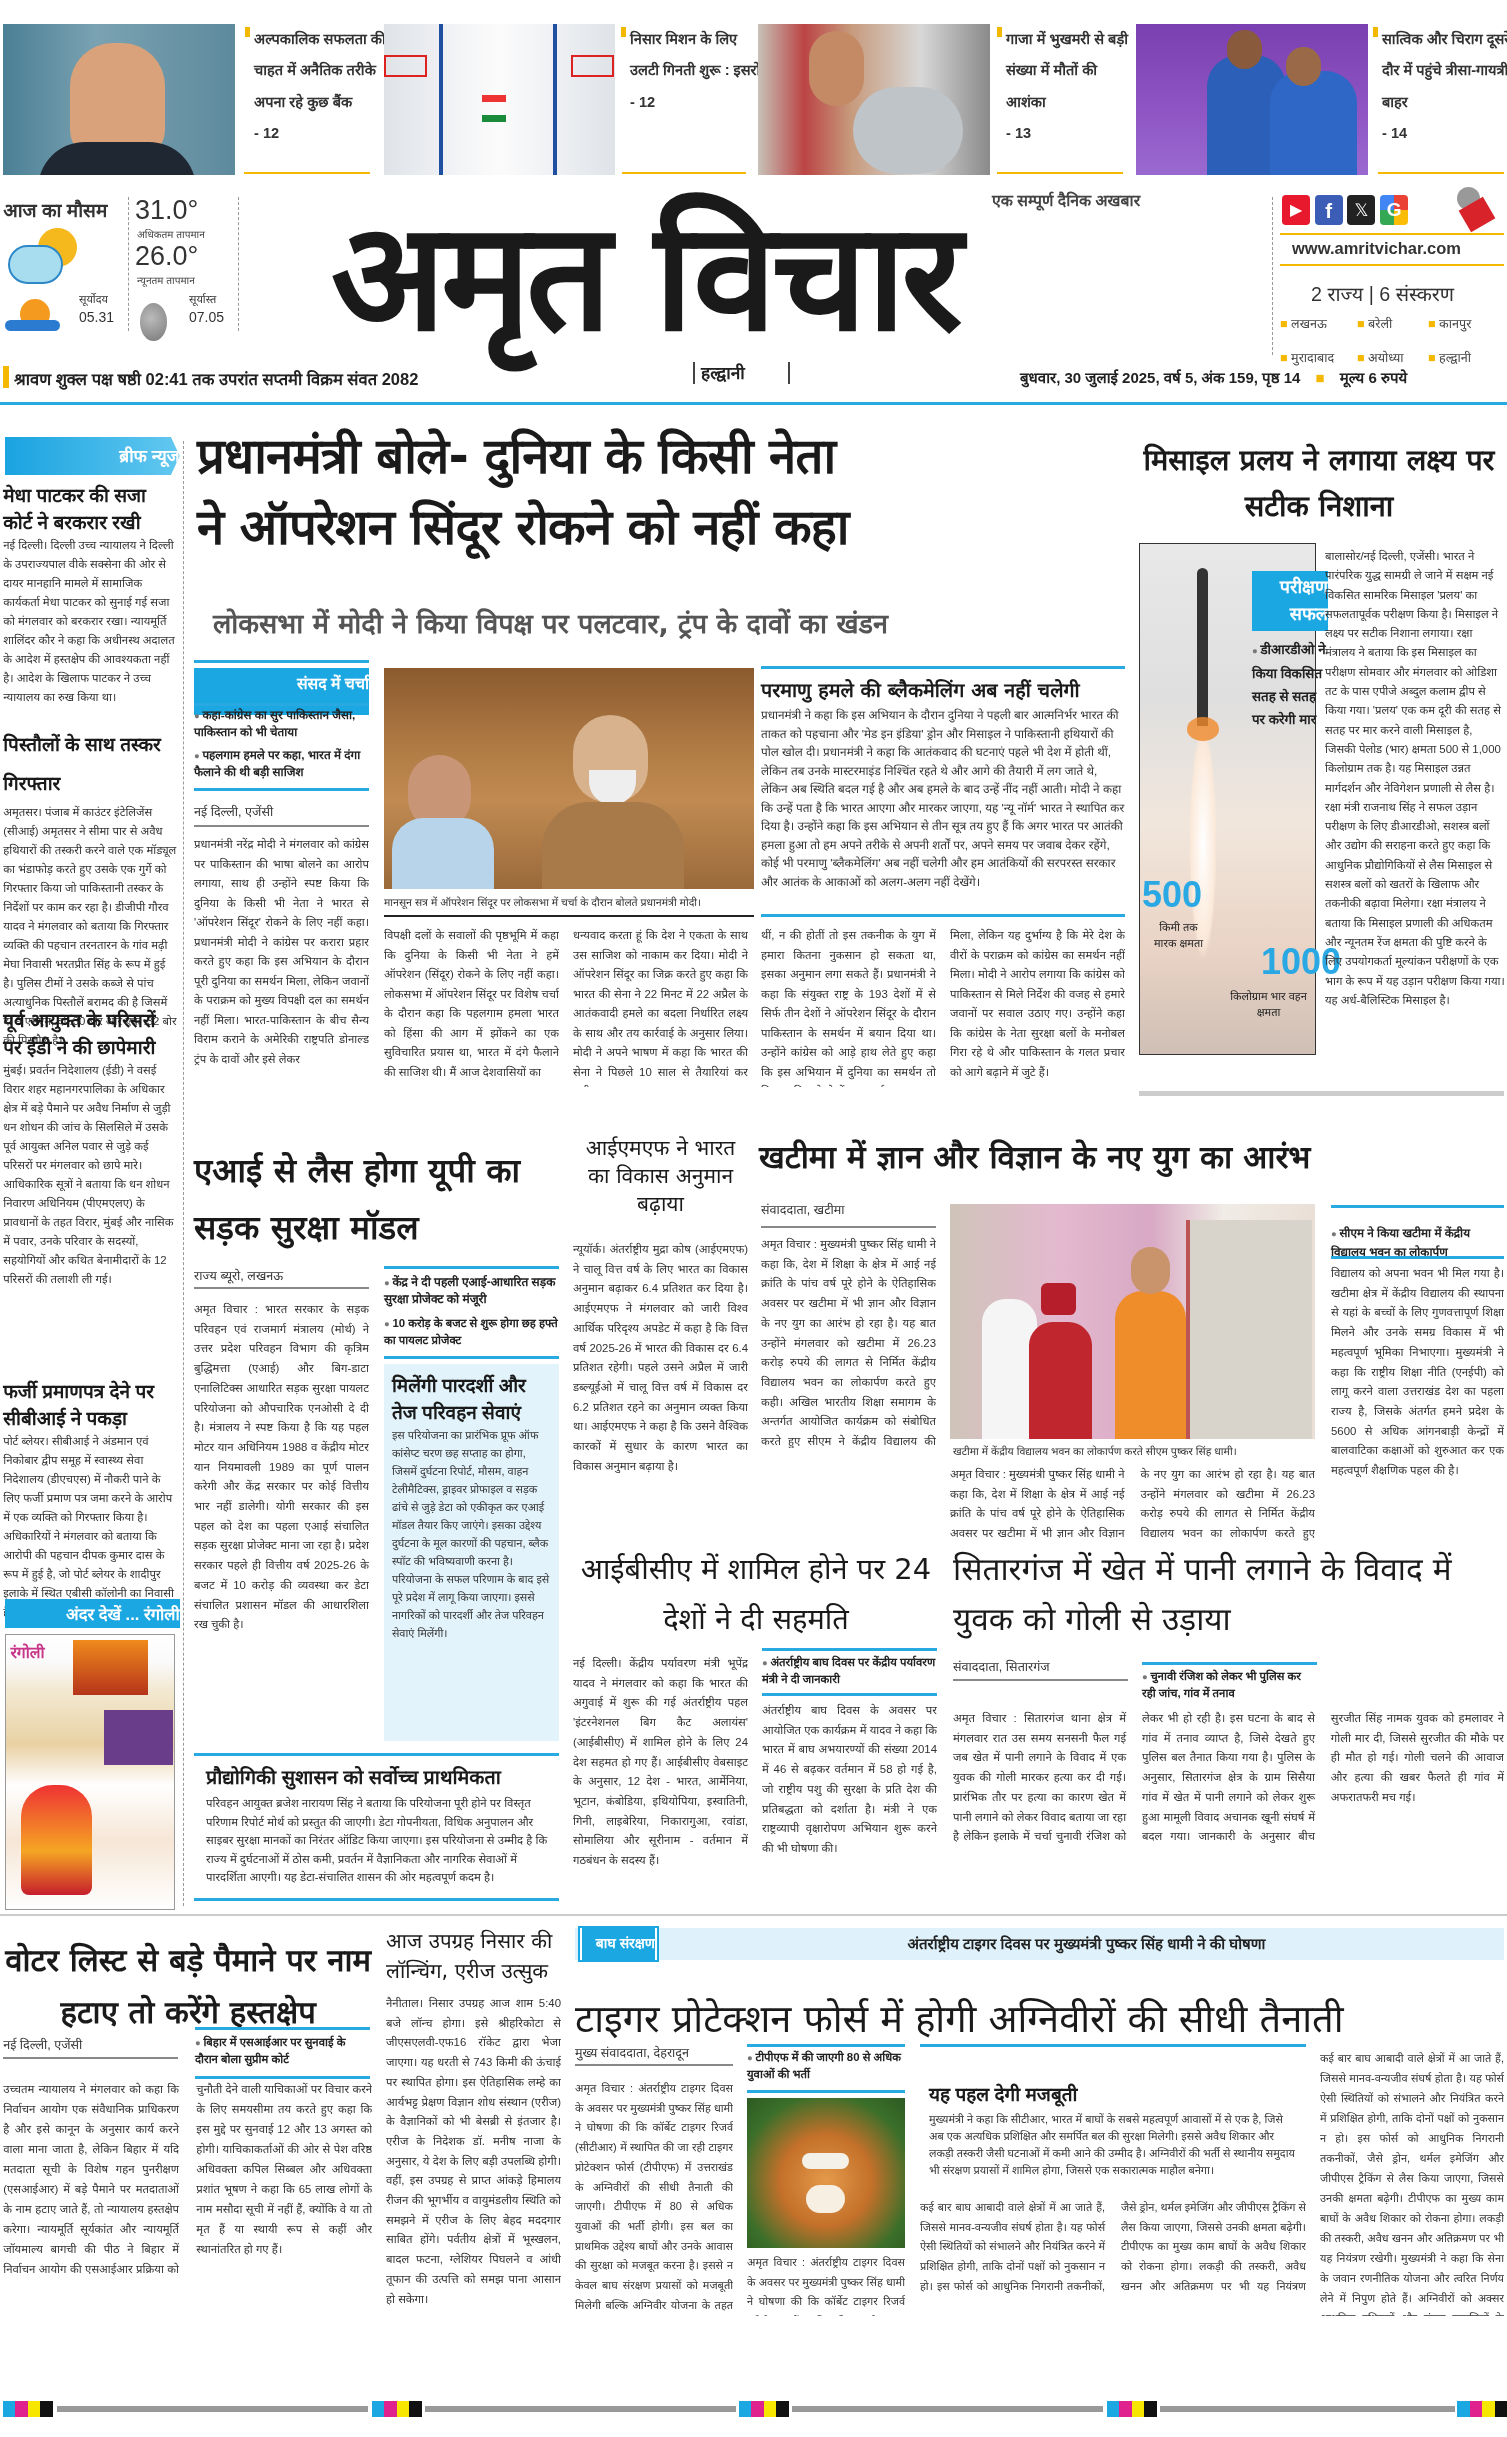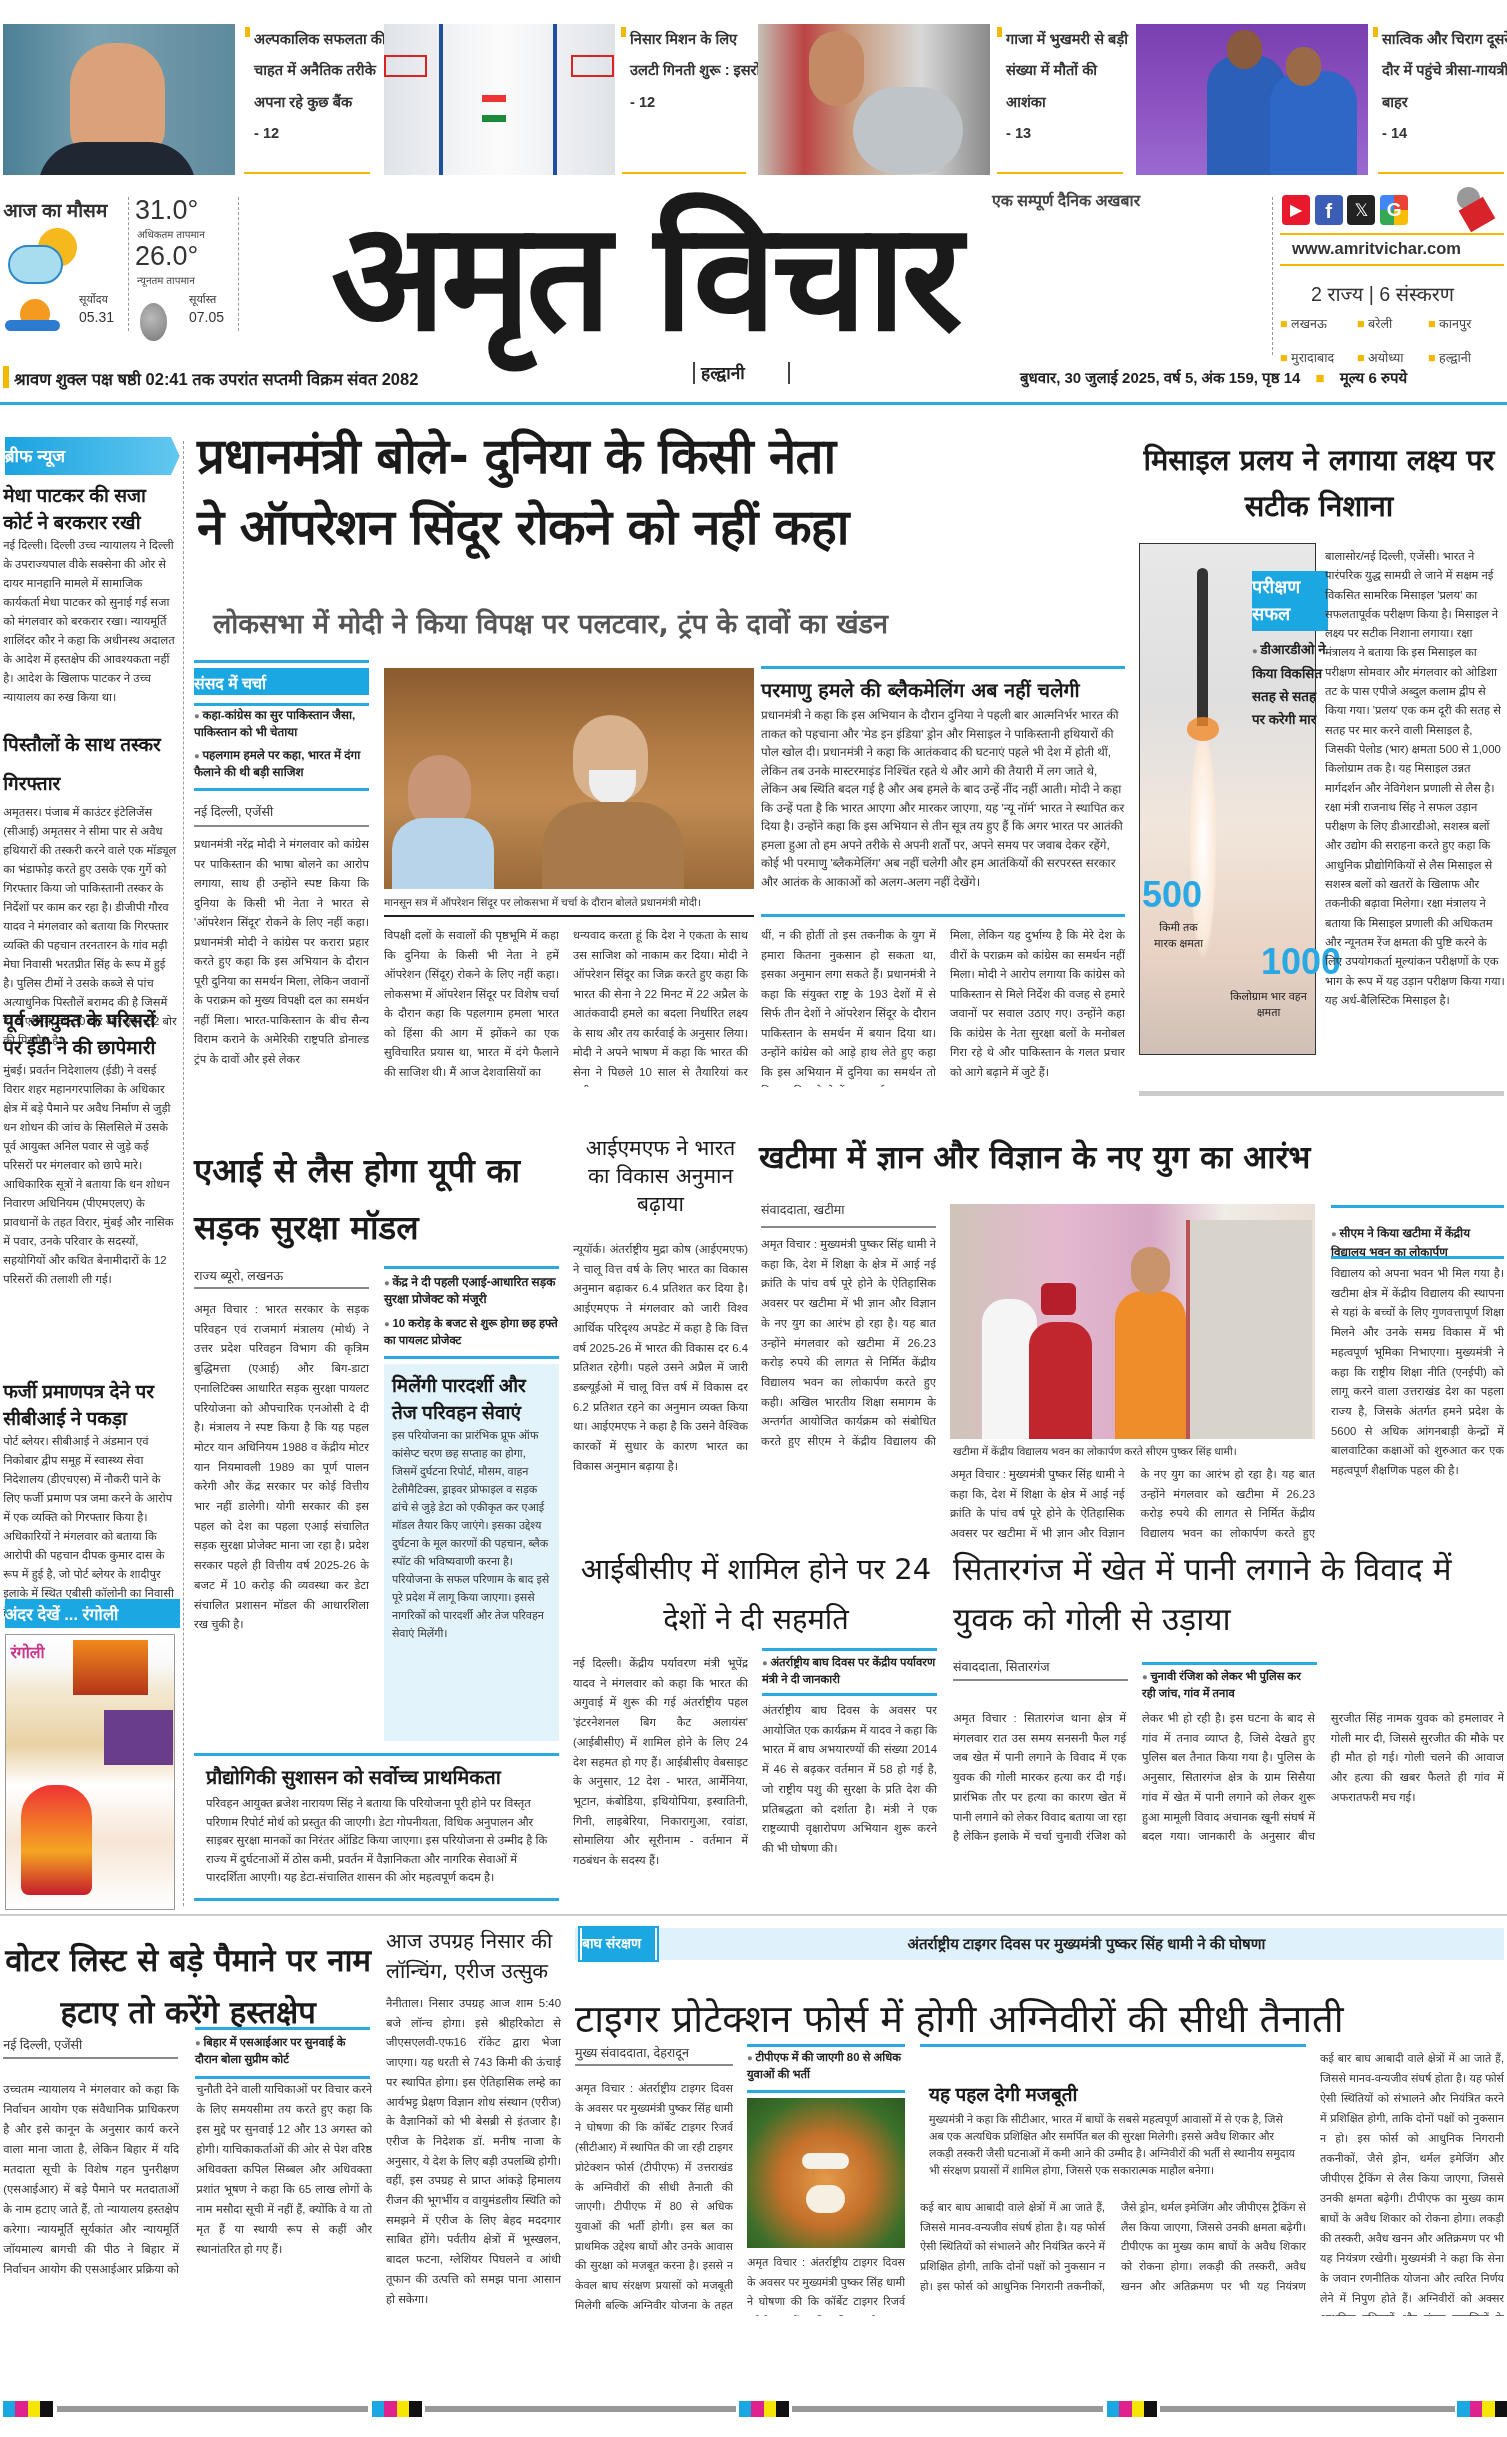--- a/index.html
+++ b/index.html
@@ -20,21 +20,21 @@
   .teaser-text { top: 23.6px; width: 134px; font-family: "Liberation Sans", sans-serif; font-weight: bold; font-size: 14.6px; line-height: 31.5px; color: #333; }
   .teaser-text .mark { position: absolute; left: -9.5px; top: 3.2px; width: 5.5px; height: 10.2px; background: #f5b800; }
   .teaser-line { height: 2.4px; background: #f5b800; top: 172px; }
 
   
   .masthead-title { font-family: "DejaVu Sans", sans-serif; font-weight: bold; font-size: 150px; line-height: 150px; letter-spacing: -4.7px; color: #1a1a1a; }
 
   
   .hl { font-family: "DejaVu Sans", sans-serif; font-weight: bold; color: #1a1a1a; }
   .hl-light { font-family: "DejaVu Sans", sans-serif; font-weight: normal; color: #1a1a1a; }
-  .tag-blue { background: #1ba7e2; color: #fff; font-family: "Liberation Sans", sans-serif; font-weight: bold; text-align: left; }
+  .tag-blue { background: #1ba7e2; color: #fff; font-family: "Liberation Sans", sans-serif; font-weight: bold; text-align: right; }
 </style>
 </head>
 <body>
 
 <div class="abs photo" style="left:3.9px;width:232px;">
 </div>
 <div class="abs teaser-img photo" style="left:3.2px;width:232px;background:linear-gradient(90deg,#4b7f95 0%,#7aa2b2 40%,#5e8a9d 100%);">
   <div style="position:absolute;left:67px;top:19.7px;width:95px;height:118px;border-radius:43px 43px 31.5px 31.5px;background:#d9a27a;"></div>
   <div style="position:absolute;left:35px;top:118px;width:158px;height:47px;border-radius:47px 47px 0 0;background:#1f2733;"></div>
 </div>
@@ -153,21 +153,21 @@
   <div style="position:absolute;left:67px;top:4.7px;width:75px;height:55px;background:linear-gradient(180deg,#f08a1c,#b5341a);"></div>
   <div style="position:absolute;left:98px;top:75px;width:69px;height:55px;background:#6a3d8a;"></div>
   <div style="position:absolute;left:15.8px;top:150px;width:71px;height:110px;border-radius:31.5px 31.5px 7.9px 7.9px;background:linear-gradient(180deg,#e33 0%,#f5a623 60%,#c61e2c 100%);"></div>
 </div>
 
 <div class="abs hl" style="left:197px;top:425px;font-size:49px;line-height:63px;letter-spacing:-0.8px;white-space:nowrap;">प्रधानमंत्री बोले- दुनिया के किसी नेता</div>
 <div class="abs hl" style="left:197px;top:496px;font-size:49px;line-height:63px;letter-spacing:-0.8px;white-space:nowrap;">ने ऑपरेशन सिंदूर रोकने को नहीं कहा</div>
 <div class="abs hl" style="left:213px;top:606px;font-size:27px;line-height:35px;color:#555;white-space:nowrap;">लोकसभा में मोदी ने किया विपक्ष पर पलटवार, ट्रंप के दावों का खंडन</div>
 
 <div class="abs rule-blue" style="left:194px;top:660px;width:175px;"></div>
-<div class="abs tag-blue" style="left:194px;top:668px;width:175px;height:27px;line-height:31.5px;font-size:15.8px;">संसद में चर्चा</div>
+<div class="abs tag-blue" style="left:194px;top:668px;width:175px;height:47px;line-height:31.5px;font-size:15.8px;">संसद में चर्चा</div>
 <div class="abs rule-blue" style="left:194px;top:703px;width:175px;"></div>
 <div class="abs bullet" style="left:194px;top:707px;width:175px;font-size:11.8px;line-height:17.3px;">कहा-कांग्रेस का सुर पाकिस्तान जैसा, पाकिस्तान को भी चेताया</div>
 <div class="abs bullet" style="left:194px;top:747px;width:175px;font-size:11.8px;line-height:17.3px;">पहलगाम हमले पर कहा, भारत में दंगा फैलाने की थी बड़ी साजिश</div>
 <div class="abs rule-blue" style="left:194px;top:788px;width:175px;"></div>
 <div class="abs dateline" style="left:194px;top:803px;">नई दिल्ली, एजेंसी</div>
 <div class="abs rule-grey" style="left:194px;top:825px;width:175px;"></div>
 <div class="abs bodytext" style="left:194px;top:835px;width:175px;height:252px;overflow:hidden;font-size:11.4px;line-height:19.5px;">प्रधानमंत्री नरेंद्र मोदी ने मंगलवार को कांग्रेस पर पाकिस्तान की भाषा बोलने का आरोप लगाया, साथ ही उन्होंने स्पष्ट किया कि दुनिया के किसी भी नेता ने भारत से 'ऑपरेशन सिंदूर' रोकने के लिए नहीं कहा। प्रधानमंत्री मोदी ने कांग्रेस पर करारा प्रहार करते हुए कहा कि इस अभियान के दौरान पूरी दुनिया का समर्थन मिला, लेकिन जवानों के पराक्रम को मुख्य विपक्षी दल का समर्थन नहीं मिला। भारत-पाकिस्तान के बीच सैन्य विराम कराने के अमेरिकी राष्ट्रपति डोनाल्ड ट्रंप के दावों और इसे लेकर</div>
 
 <div class="abs photo" style="left:384px;top:668px;width:370px;height:221px;background:linear-gradient(180deg,#8a5a2e 0%,#b07a44 35%,#c08a52 60%,#9a6a3a 100%);">
   <div style="position:absolute;left:189px;top:47px;width:75px;height:87px;border-radius:39px 39px 35px 35px;background:#d8b28c;"></div>

